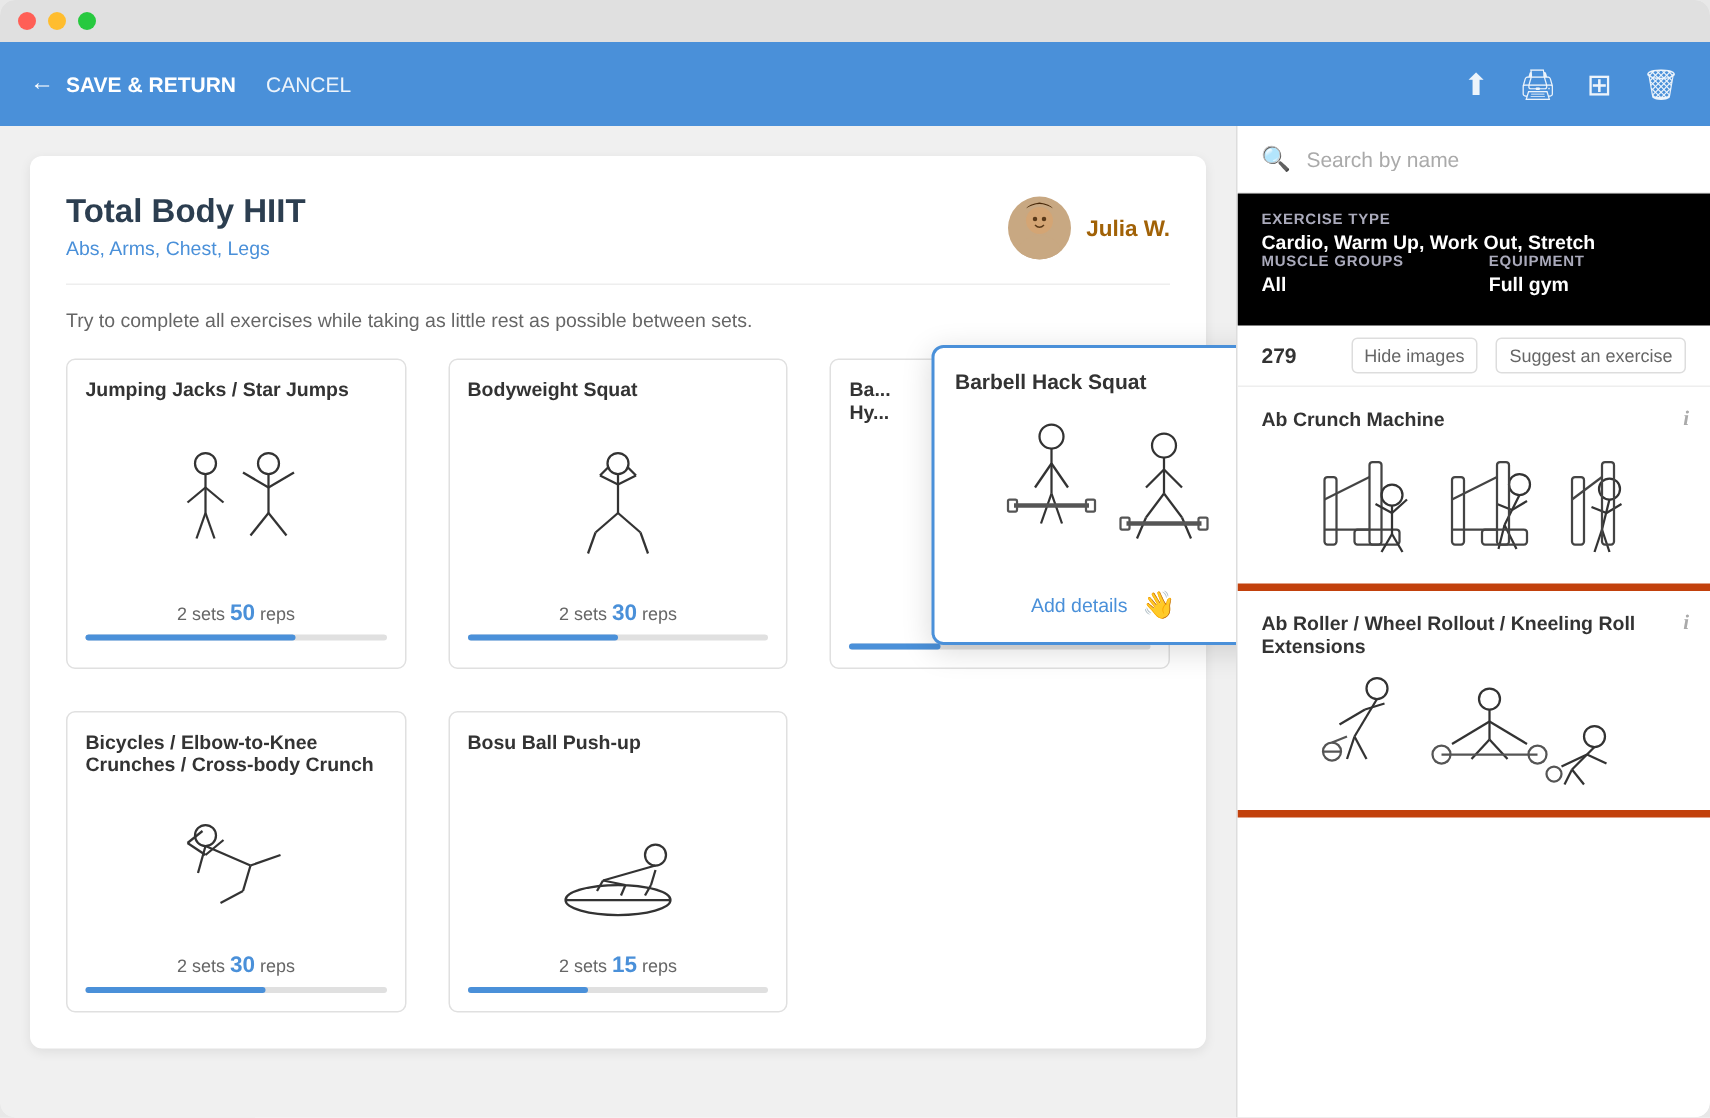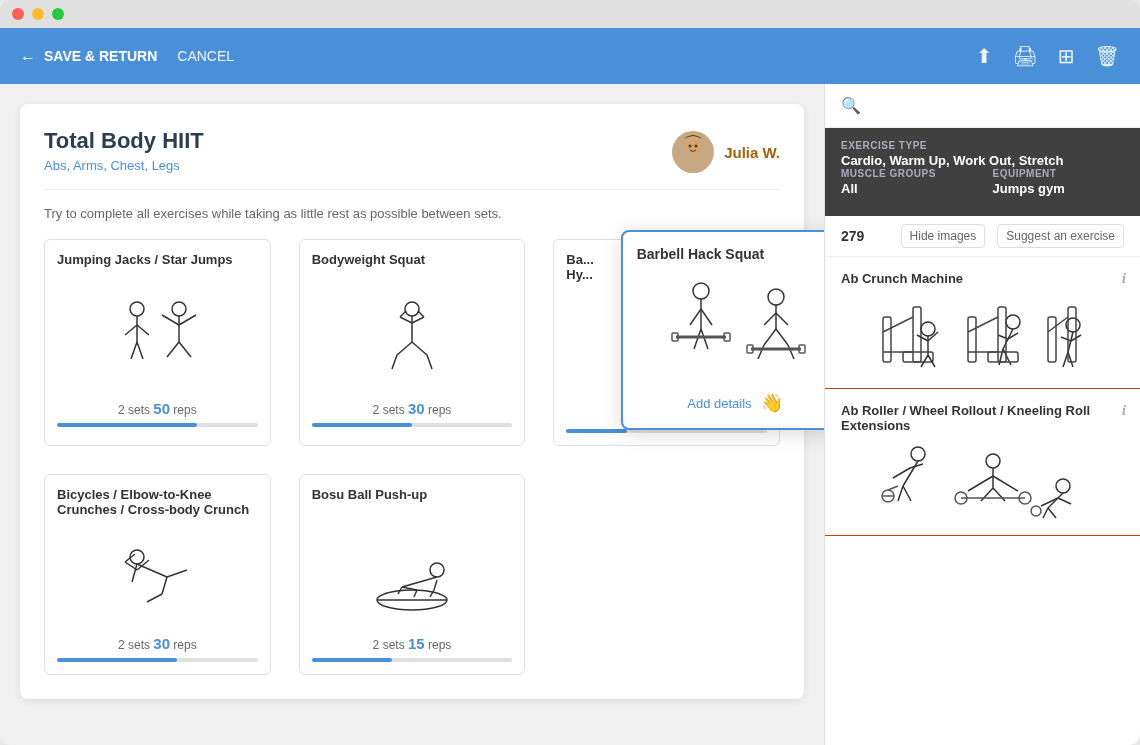--- a/index.html
+++ b/index.html
@@ -287,21 +287,21 @@
     .search-input {
       flex: 1;
       border: none;
       outline: none;
       font-size: 14px;
       color: #333;
     }
     .search-input::placeholder { color: #aaa; }
 
     .filter-section {
-      background: #404040;
+      background: #000000;
       padding: 12px 16px;
     }
     .filter-row {
       display: flex;
       gap: 20px;
       margin-bottom: 8px;
     }
     .filter-group {
       flex: 1;
     }
@@ -357,21 +357,21 @@
       border-radius: 4px;
     }
 
     
     .exercise-list {
       flex: 1;
       overflow-y: auto;
     }
     .exercise-list-item {
       padding: 14px 16px;
-      border-bottom: 1px solid #c2410c;
+      border-bottom: 5px solid #c2410c;
       cursor: pointer;
       position: relative;
     }
     .exercise-list-name {
       font-size: 13px;
       font-weight: 600;
       color: #333;
       margin-bottom: 8px;
       padding-right: 24px;
     }
@@ -627,37 +627,38 @@
           </div>
 
         </div>
       </div>
     </div>
 
     <div class="exercise-browser">
 
       <div class="search-bar">
         <span class="search-icon">🔍</span>
+        <input class="search-input" type="text" placeholder="Search by name" style="">
       </div>
 
       <div class="filter-section">
         <div class="filter-row filter-type-row">
           <div>
             <div class="filter-label">EXERCISE TYPE</div>
             <div class="filter-type-value">Cardio, Warm Up, Work Out, Stretch</div>
           </div>
         </div>
         <div class="filter-row" style="margin-top:0;">
           <div class="filter-group">
             <div class="filter-label">MUSCLE GROUPS</div>
             <div class="filter-value">All</div>
           </div>
           <div class="filter-group">
             <div class="filter-label">EQUIPMENT</div>
-            <div class="filter-value">Jumps gym</div>
+            <div class="filter-value">Full gym</div>
           </div>
         </div>
       </div>
 
       <div class="stats-bar">
         <span class="exercise-count">279</span>
         <span class="hide-images-btn">Hide images</span>
         <span class="suggest-btn">Suggest an exercise</span>
       </div>
 

